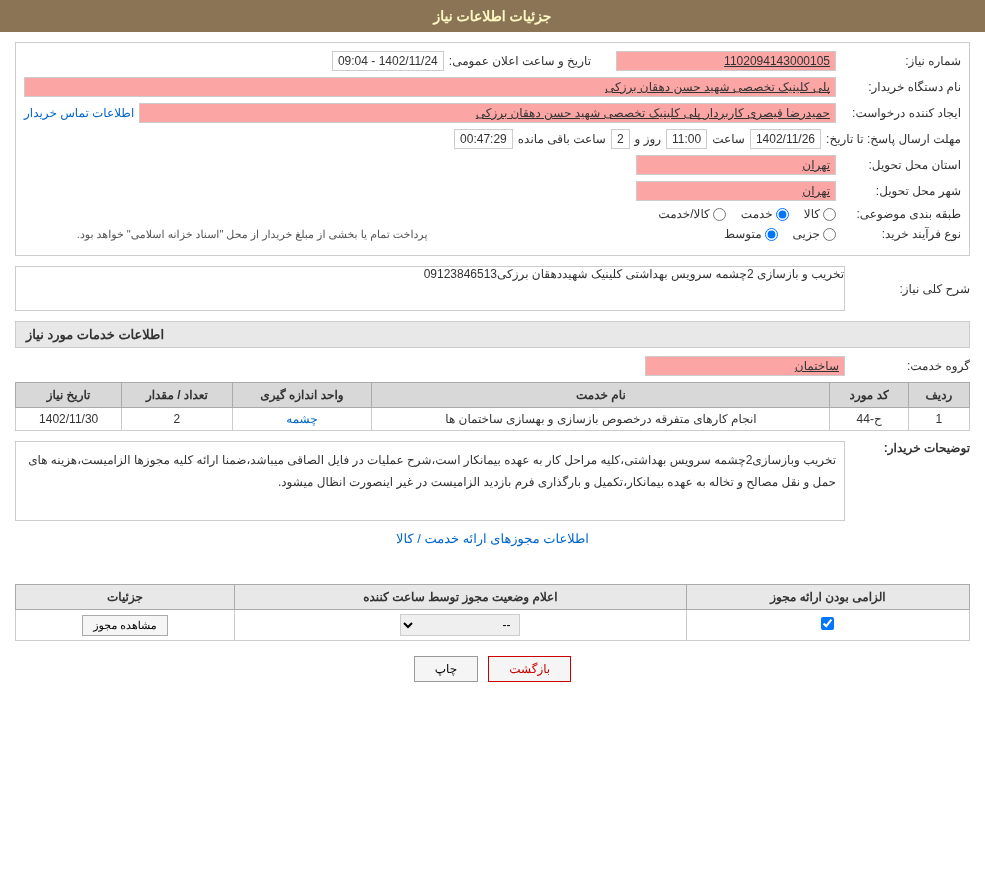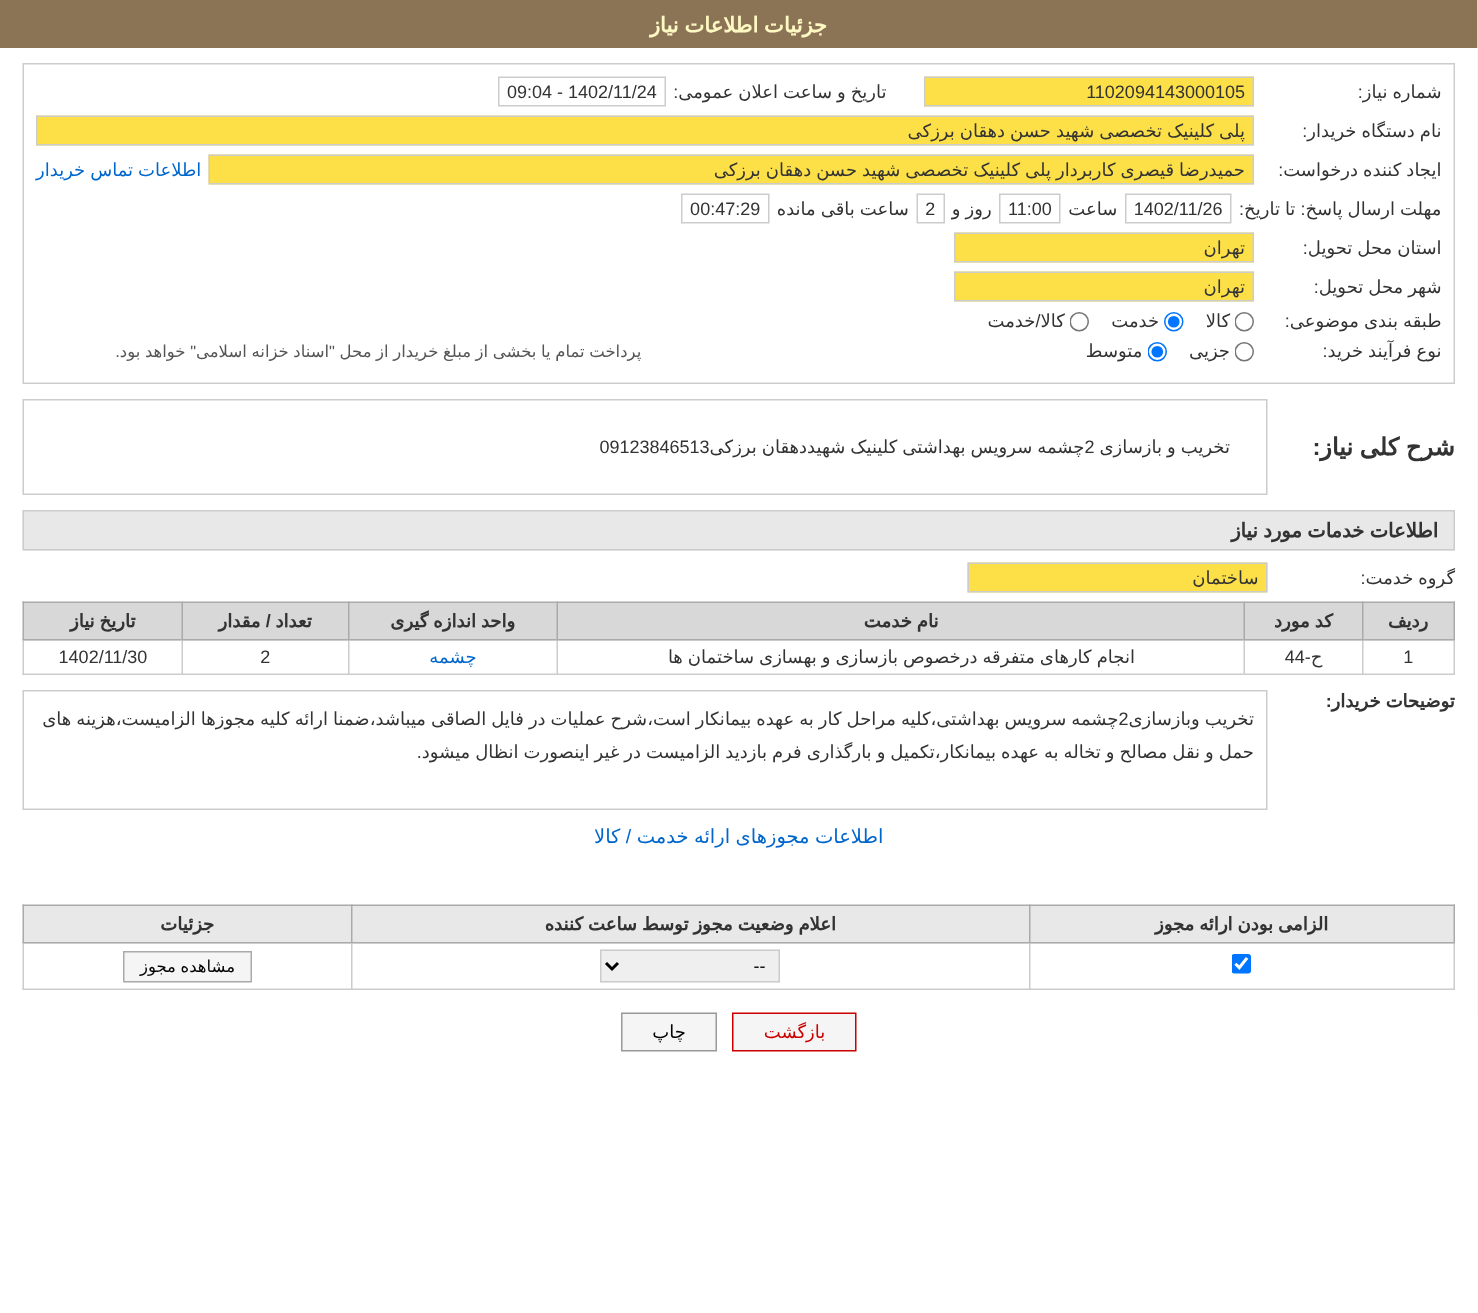--- a/index.html
+++ b/index.html
@@ -43,61 +43,62 @@
       color: #333;
       min-width: 120px;
       text-align: right;
       font-size: 12px;
       white-space: nowrap;
     }
     .value-box {
       border: 1px solid #ccc;
       padding: 2px 5px;
       min-height: 20px;
-      background: #fde047;
+      background: #fca5a5;
       font-size: 12px;
       flex: 1;
       text-align: right;
+      text-decoration: underline;
     }
     .small-box {
       border: 1px solid #ccc;
       padding: 2px 5px;
       min-height: 20px;
       background: #fff;
       font-size: 12px;
       white-space: nowrap;
     }
     .section-title {
       background: #e8e8e8;
       border: 1px solid #ccc;
       padding: 5px 10px;
       font-size: 13px;
       font-weight: bold;
       margin-bottom: 8px;
-      text-align: right;
+      text-align: left;
     }
     .radio-group {
       display: flex;
       gap: 15px;
       align-items: center;
       flex: 1;
     }
     .radio-item {
       display: flex;
       align-items: center;
       gap: 3px;
     }
     .note-text {
       font-size: 11px;
       color: #555;
       flex: 1;
     }
     .description-box {
       border: 1px solid #ccc;
-      padding: 24px;
+      padding: 0;
       min-height: 45px;
       background: #fff;
       text-align: right;
       font-size: 12px;
       flex: 1;
     }
     .table-section {
       margin-bottom: 10px;
     }
     table {
@@ -260,21 +261,21 @@
           <div class="radio-item">
             <input type="radio" name="purchase" checked="" style="">
             <span>متوسط</span>
           </div>
         </div>
         <span class="note-text">پرداخت تمام یا بخشی از مبلغ خریدار از محل "اسناد خزانه اسلامی" خواهد بود.</span>
       </div>
     </div>
 
     <div class="row" style="margin-bottom:10px;">
-      <span class="label" style="font-weight:bold; font-size:16px;">شرح کلی نیاز:</span>
+      <span class="label" style="font-weight:normal; font-size:12px;">شرح کلی نیاز:</span>
       <div class="description-box">تخریب و بازسازی 2چشمه سرویس بهداشتی کلینیک شهیددهقان برزکی09123846513</div>
     </div>
 
     <div class="section-title">اطلاعات خدمات مورد نیاز</div>
 
     <div class="row">
       <span class="label">گروه خدمت:</span>
       <div class="value-box" style="max-width:200px;">ساختمان</div>
     </div>
 

